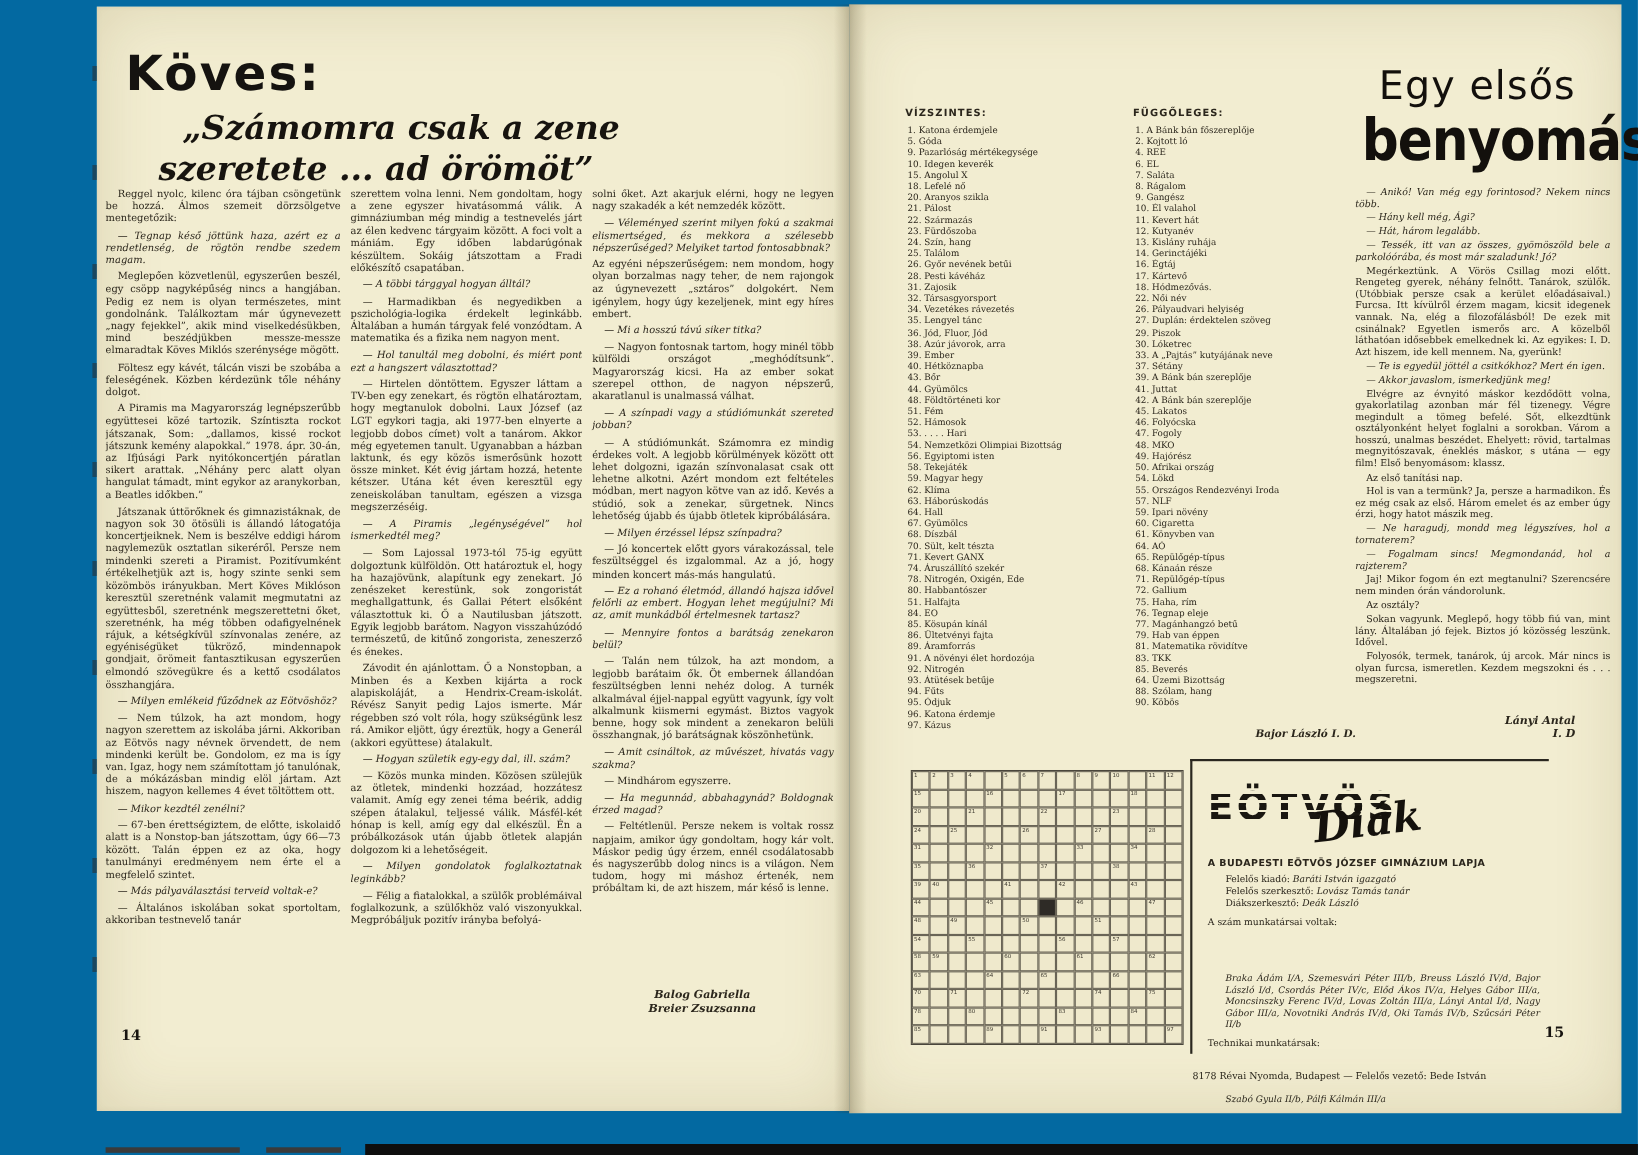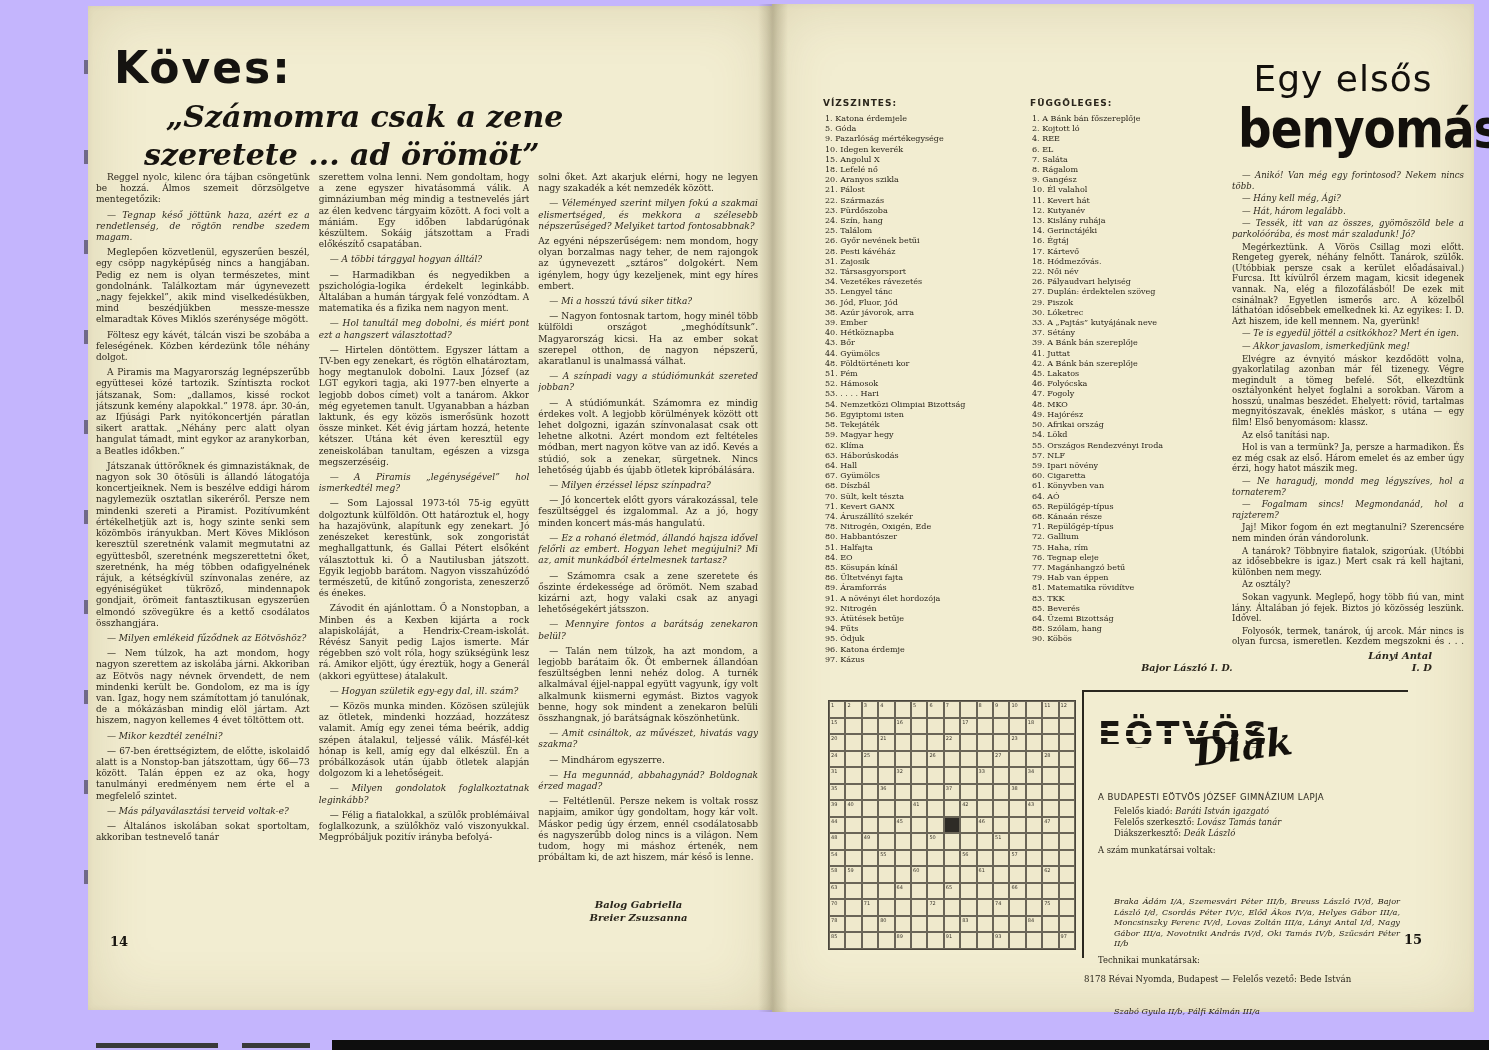--- a/index.html
+++ b/index.html
@@ -1,16 +1,16 @@
 <!DOCTYPE html>
 <html><head>
 <meta charset="utf-8">
 <style>
   html,body{margin:0;padding:0;background:#ffffff;width:1489px;height:1050px;overflow:hidden;}
-  .canvas{position:relative;width:1489px;height:1050px;background:#c4b5fd;font-family:"DejaVu Serif","Liberation Serif",serif;color:#2b261c;}
+  .canvas{position:relative;width:1489px;height:1050px;background:#0369a1;font-family:"DejaVu Serif","Liberation Serif",serif;color:#2b261c;}
   .page{position:absolute;background:#f2edd1;box-shadow:inset 0 0 60px rgba(120,100,40,.18), inset 0 0 6px rgba(0,0,0,.06);}
   .page-left{left:88px;top:6px;width:684px;height:1004px;}
   .page-right{left:772px;top:4px;width:702px;height:1008px;}
   .gutter{position:absolute;left:758px;top:4px;width:30px;height:1008px;background:linear-gradient(to right,rgba(0,0,0,0) 0%,rgba(60,50,20,.22) 50%,rgba(0,0,0,0) 100%);}
   .edge-marks{position:absolute;left:84px;top:60px;width:4px;height:900px;background:repeating-linear-gradient(to bottom,#2b2b2b 0 14px,transparent 14px 90px);opacity:.55;}
 
   
   .kicker{position:absolute;left:26px;top:36px;font-family:"DejaVu Sans","Liberation Sans",sans-serif;font-weight:bold;font-size:44px;letter-spacing:2px;color:#151310;}
   .big-title{position:absolute;left:78px;top:92px;font-weight:bold;font-style:italic;font-size:30px;line-height:38px;color:#17140f;white-space:nowrap;}
   .big-title .l2{display:block;margin-left:-22px;}
@@ -46,21 +46,21 @@
   .xcell{border:0.6px solid #6a6557;position:relative;}
   .xcell span{position:absolute;left:1px;top:0;font-size:5px;line-height:6px;color:#3c382e;font-family:"DejaVu Sans","Liberation Sans",sans-serif;}
   .xcell.black{background:#2e2b26;}
 
   
   .masthead{position:absolute;left:310px;top:686px;width:326px;height:268px;border-left:2px solid #2a271f;border-top:2px solid #2a271f;padding:22px 0 0 14px;box-sizing:border-box;}
   .logo-row{position:relative;height:62px;}
   .logo-eotvos{position:relative;display:inline-block;font-family:"DejaVu Sans","Liberation Sans",sans-serif;font-weight:bold;font-size:34px;letter-spacing:3px;color:#1a1711;transform:scaleY(1.05);}
   .logo-eotvos::after{content:"";position:absolute;inset:0;background:repeating-linear-gradient(to bottom,transparent 0 6px,#f2edd1 6px 8px);}
   .logo-diak{position:absolute;left:96px;top:10px;font-style:italic;font-weight:bold;font-size:38px;font-family:"DejaVu Serif","Liberation Serif",serif;transform:rotate(-7deg);color:#14110c;}
-  .mh-lapja{font-family:"DejaVu Sans","Liberation Sans",sans-serif;font-weight:normal;font-size:8.6px;letter-spacing:.4px;margin:16px 0 4px 0;}
+  .mh-lapja{font-family:"DejaVu Sans","Liberation Sans",sans-serif;font-weight:bold;font-size:8.6px;letter-spacing:.4px;margin:4px 0 4px 0;}
   .mh-line{font-size:8.4px;line-height:11px;margin-left:16px;}
   .mh-line .val{font-style:italic;}
   .mh-sect{font-size:8.4px;margin:6px 0 2px 0;}
   .mh-names{font-style:italic;font-size:8.2px;line-height:10.6px;margin-left:16px;text-align:justify;width:286px;margin-top:41px;}
   .mh-footer{position:absolute;left:0px;bottom:-26px;width:320px;font-size:8.6px;}
 
   
   .scanbar{position:absolute;background:#0e0e0e;}
   .sb1{left:332px;top:1040px;width:1157px;height:10px;}
   .sb2{left:96px;top:1043px;width:122px;height:5px;background:#3a3a3a;}
@@ -113,21 +113,20 @@
       <p class="c">solni őket. Azt akarjuk elérni, hogy ne legyen nagy szakadék a két nemzedék között.</p>
           <p class="q">— Véleményed szerint milyen fokú a szakmai elismertséged, és mekkora a szélesebb népszerűséged? Melyiket tartod fontosabbnak?</p>
           <p class="c">Az egyéni népszerűségem: nem mondom, hogy olyan borzalmas nagy teher, de nem rajongok az úgynevezett „sztáros” dolgokért. Nem igénylem, hogy úgy kezeljenek, mint egy híres embert.</p>
           <p class="q">— Mi a hosszú távú siker titka?</p>
           <p class="p">— Nagyon fontosnak tartom, hogy minél több külföldi országot „meghódítsunk”. Magyarország kicsi. Ha az ember sokat szerepel otthon, de nagyon népszerű, akaratlanul is unalmassá válhat.</p>
           <p class="q">— A színpadi vagy a stúdiómunkát szereted jobban?</p>
           <p class="p">— A stúdiómunkát. Számomra ez mindig érdekes volt. A legjobb körülmények között ott lehet dolgozni, igazán színvonalasat csak ott lehetne alkotni. Azért mondom ezt feltételes módban, mert nagyon kötve van az idő. Kevés a stúdió, sok a zenekar, sürgetnek. Nincs lehetőség újabb és újabb ötletek kipróbálására.</p>
           <p class="q">— Milyen érzéssel lépsz színpadra?</p>
           <p class="p">— Jó koncertek előtt gyors várakozással, tele feszültséggel és izgalommal. Az a jó, hogy minden koncert más-más hangulatú.</p>
           <p class="q">— Ez a rohanó életmód, állandó hajsza idővel felőrli az embert. Hogyan lehet megújulni? Mi az, amit munkádból értelmesnek tartasz?</p>
-          <p class="p">— Számomra csak a zene szeretete és őszinte érdekessége ad örömöt. Nem szabad kizárni azt, hogy valaki csak az anyagi lehetőségekért játsszon.</p>
           <p class="q">— Mennyire fontos a barátság zenekaron belül?</p>
           <p class="p">— Talán nem túlzok, ha azt mondom, a legjobb barátaim ők. Öt embernek állandóan feszültségben lenni nehéz dolog. A turnék alkalmával éjjel-nappal együtt vagyunk, így volt alkalmunk kiismerni egymást. Biztos vagyok benne, hogy sok mindent a zenekaron belüli összhangnak, jó barátságnak köszönhetünk.</p>
           <p class="q">— Amit csináltok, az művészet, hivatás vagy szakma?</p>
           <p class="p">— Mindhárom egyszerre.</p>
           <p class="q">— Ha megunnád, abbahagynád? Boldognak érzed magad?</p>
           <p class="p">— Feltétlenül. Persze nekem is voltak rossz napjaim, amikor úgy gondoltam, hogy kár volt. Máskor pedig úgy érzem, ennél csodálatosabb és nagyszerűbb dolog nincs is a világon. Nem tudom, hogy mi máshoz értenék, nem próbáltam ki, de azt hiszem, már késő is lenne.</p>
         </div>
     </div>
     <div class="byline">
       <div>Balog Gabriella</div>
@@ -269,21 +268,20 @@
         <p class="q">— Tessék, itt van az összes, gyömöszöld bele a parkolóórába, és most már szaladunk! Jó?</p>
         <p class="p">Megérkeztünk. A Vörös Csillag mozi előtt. Rengeteg gyerek, néhány felnőtt. Tanárok, szülők. (Utóbbiak persze csak a kerület előadásaival.) Furcsa. Itt kívülről érzem magam, kicsit idegenek vannak. Na, elég a filozofálásból! De ezek mit csinálnak? Egyetlen ismerős arc. A közelből láthatóan idősebbek emelkednek ki. Az egyikes: I. D. Azt hiszem, ide kell mennem. Na, gyerünk!</p>
         <p class="q">— Te is egyedül jöttél a csitkókhoz? Mert én igen.</p>
         <p class="q">— Akkor javaslom, ismerkedjünk meg!</p>
         <p class="p">Elvégre az évnyitó máskor kezdődött volna, gyakorlatilag azonban már fél tizenegy. Végre megindult a tömeg befelé. Sőt, elkezdtünk osztályonként helyet foglalni a sorokban. Várom a hosszú, unalmas beszédet. Ehelyett: rövid, tartalmas megnyitószavak, éneklés máskor, s utána — egy film! Első benyomásom: klassz.</p>
         <p class="c">Az első tanítási nap.</p>
         <p class="p">Hol is van a termünk? Ja, persze a harmadikon. És ez még csak az első. Három emelet és az ember úgy érzi, hogy hatot mászik meg.</p>
         <p class="q">— Ne haragudj, mondd meg légyszíves, hol a tornaterem?</p>
         <p class="q">— Fogalmam sincs! Megmondanád, hol a rajzterem?</p>
         <p class="p">Jaj! Mikor fogom én ezt megtanulni? Szerencsére nem minden órán vándorolunk.</p>
-        <p class="p">A tanárok? Többnyire fiatalok, szigorúak. (Utóbbi az idősebbekre is igaz.) Mert csak rá kell hajtani, különben nem megy.</p>
         <p class="c">Az osztály?</p>
         <p class="p">Sokan vagyunk. Meglepő, hogy több fiú van, mint lány. Általában jó fejek. Biztos jó közösség leszünk. Idővel.</p>
         <p class="p">Folyosók, termek, tanárok, új arcok. Már nincs is olyan furcsa, ismeretlen. Kezdem megszokni és . . . megszeretni.</p>
       </div>
     <div class="imp-sig">
       <div>Lányi Antal</div>
       <div>I. D</div>
     </div>
 
     <div class="xword" style="grid-template-columns: repeat(15, 1fr);">

